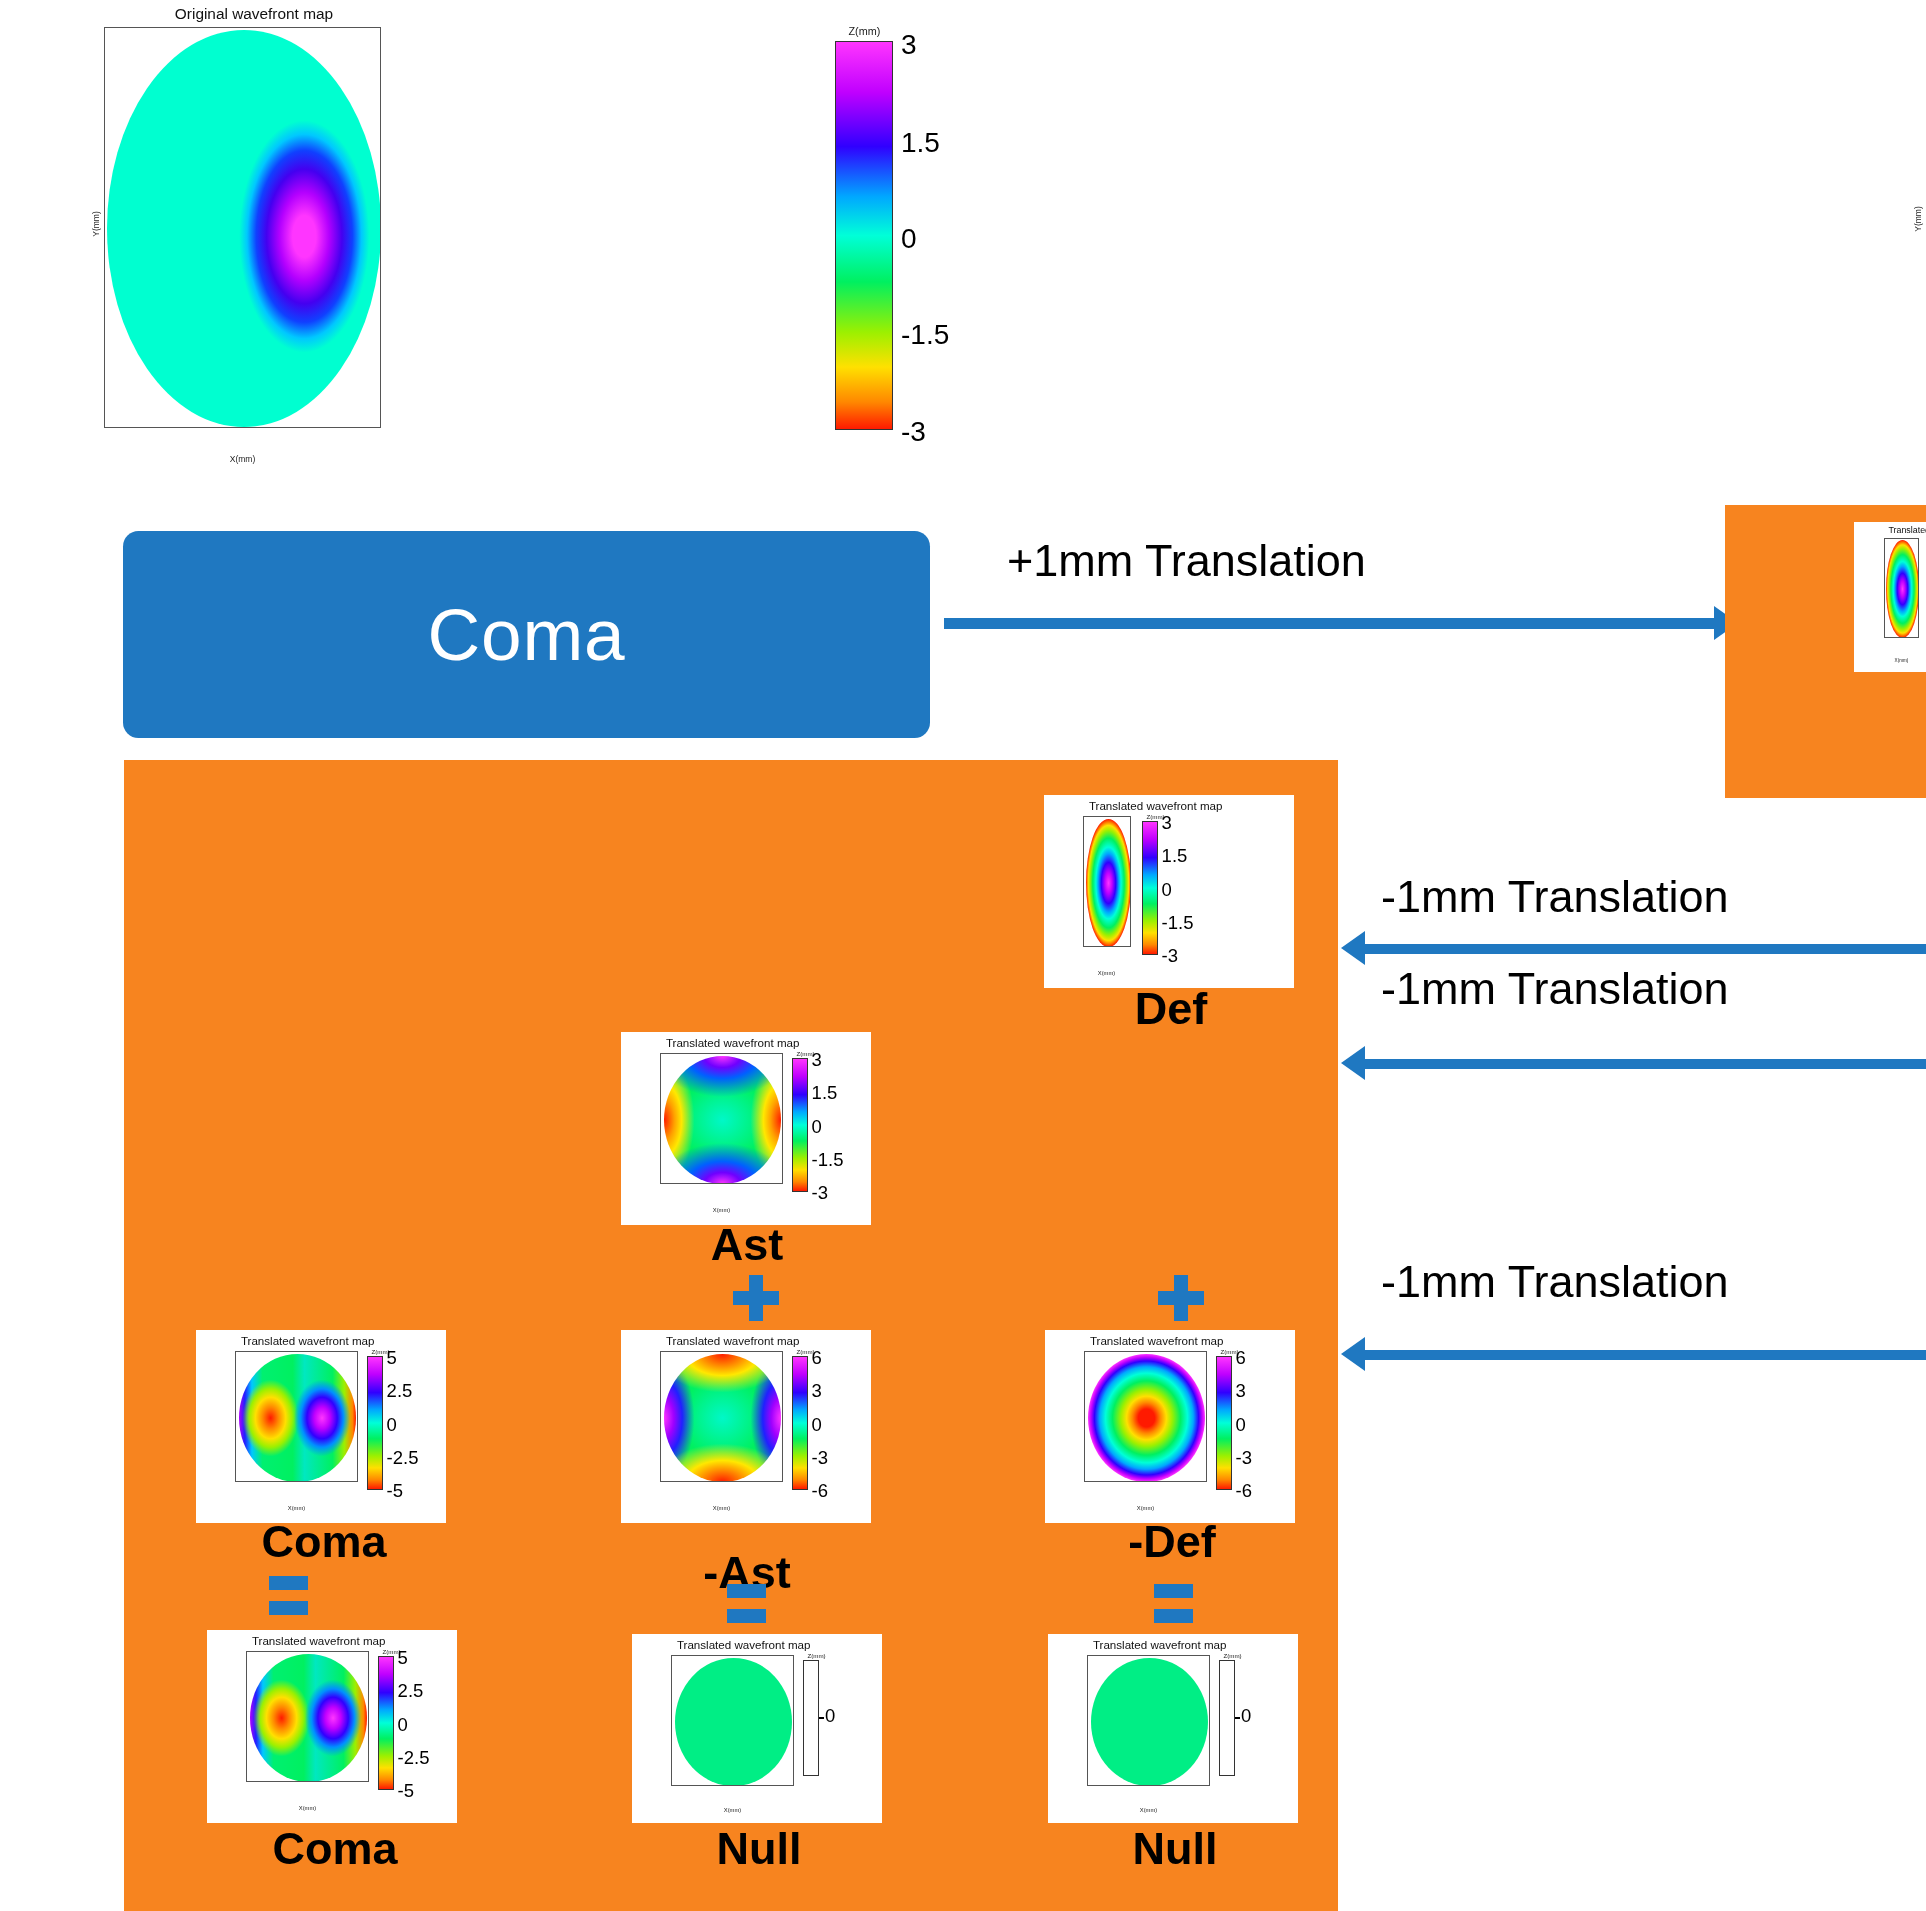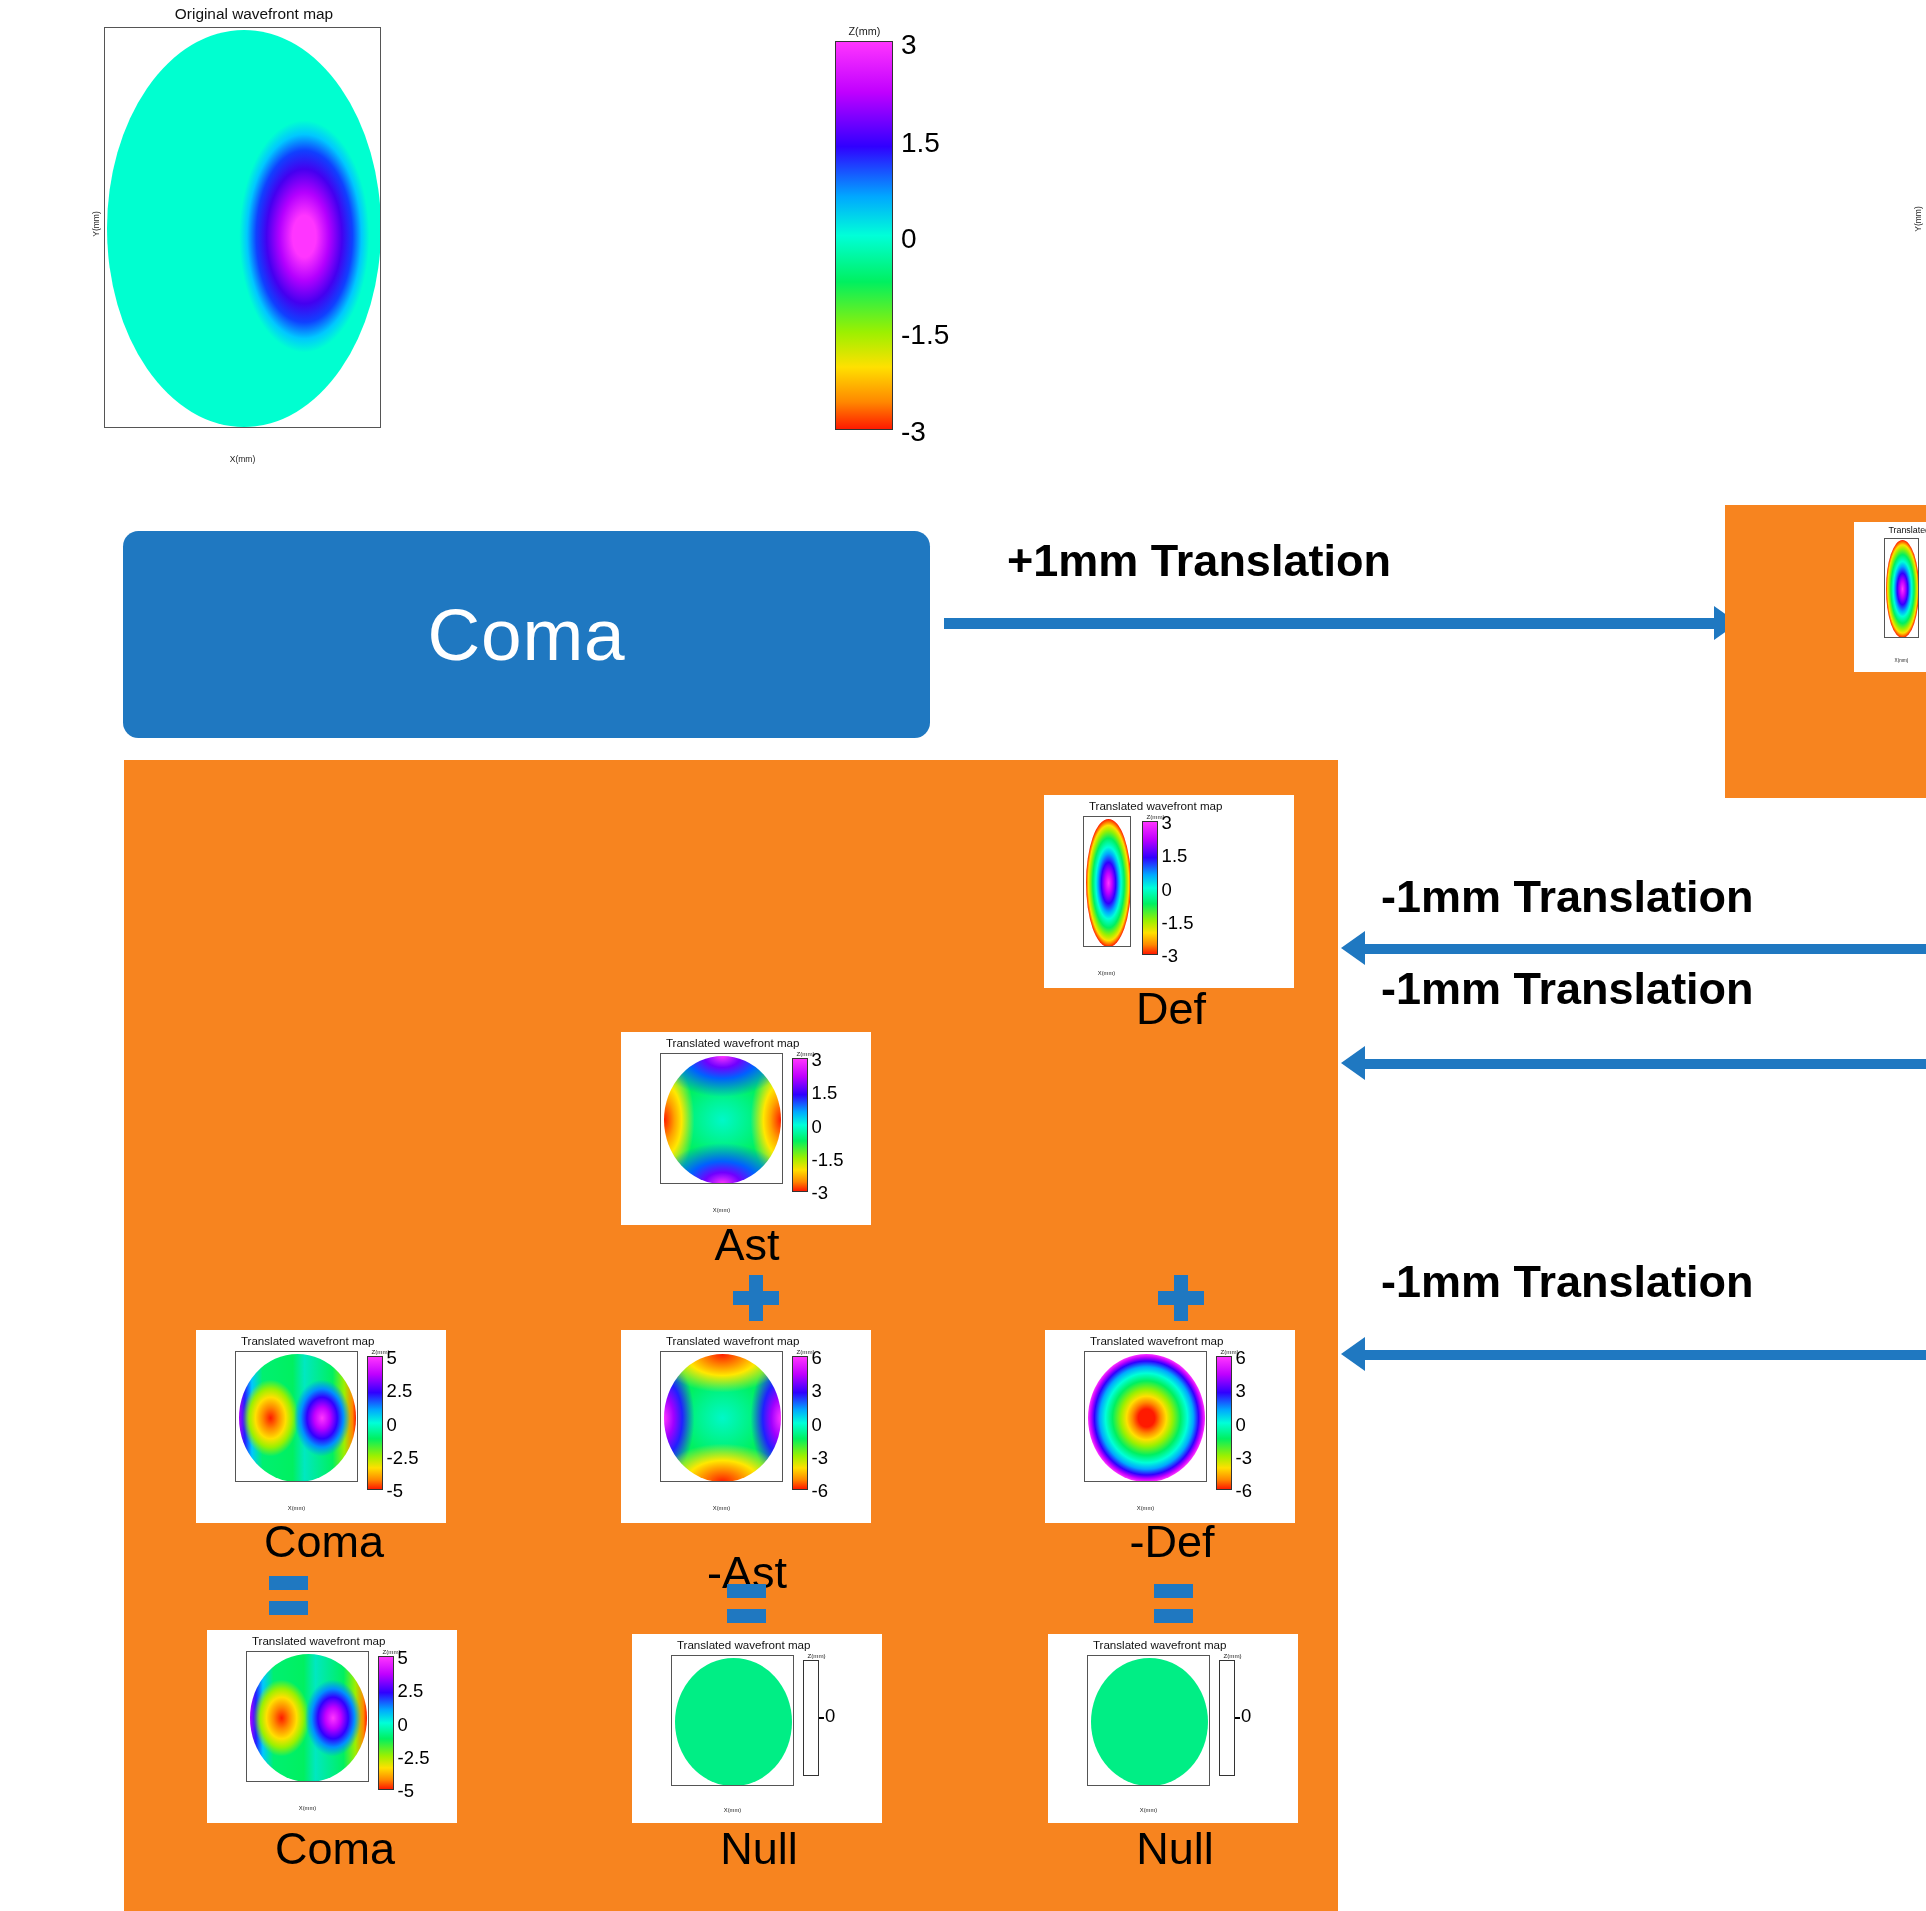--- a/index.html
+++ b/index.html
@@ -8,24 +8,24 @@
   .abs{position:absolute;}
 
   
   .orange-panel{background:#F7841F;position:absolute;}
 
   
   .blue-box{position:absolute;background:#1F78C1;border-radius:15.4px;display:flex;align-items:center;justify-content:center;}
   .blue-box-label{color:#fff;font-size:58px;font-weight:400;letter-spacing:0.8px;line-height:1;}
 
   
-  .big-label{font-weight:normal;color:#000;text-align:center;line-height:1;position:absolute;}
-
-  
-  .trans-label{font-weight:bold;color:#000;position:absolute;white-space:nowrap;}
+  .big-label{font-weight:bold;color:#000;text-align:center;line-height:1;position:absolute;}
+
+  
+  .trans-label{font-weight:normal;color:#000;position:absolute;white-space:nowrap;}
 
   
   .arrow-shaft{position:absolute;background:#1F78C1;}
   .arrow-head-left{position:absolute;width:0;height:0;border-top:17.7px solid transparent;border-bottom:17.7px solid transparent;border-right:24px solid #1F78C1;}
   .arrow-head-right{position:absolute;width:0;height:0;border-top:17.7px solid transparent;border-bottom:17.7px solid transparent;border-left:24px solid #1F78C1;}
 
   
   .plus-v{position:absolute;background:#1F78C1;}
   .plus-h{position:absolute;background:#1F78C1;}
   .eq-bar{position:absolute;background:#1F78C1;}

